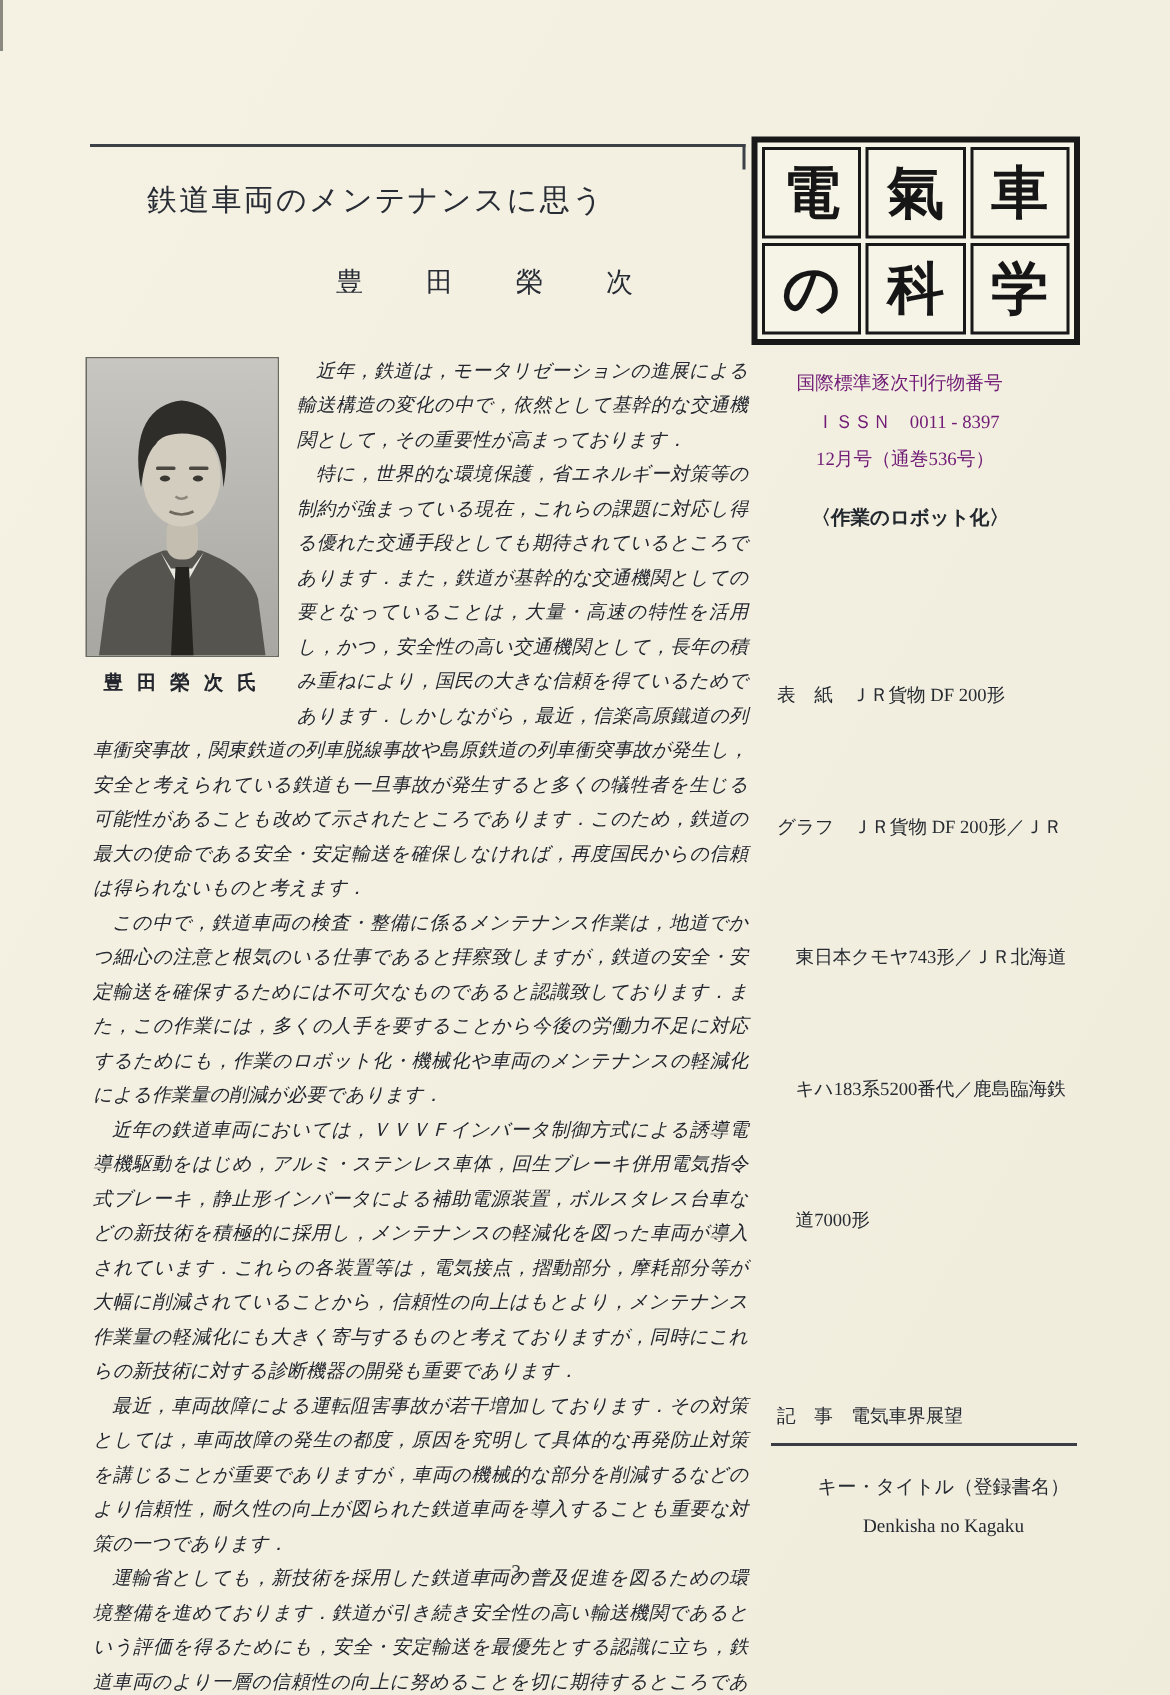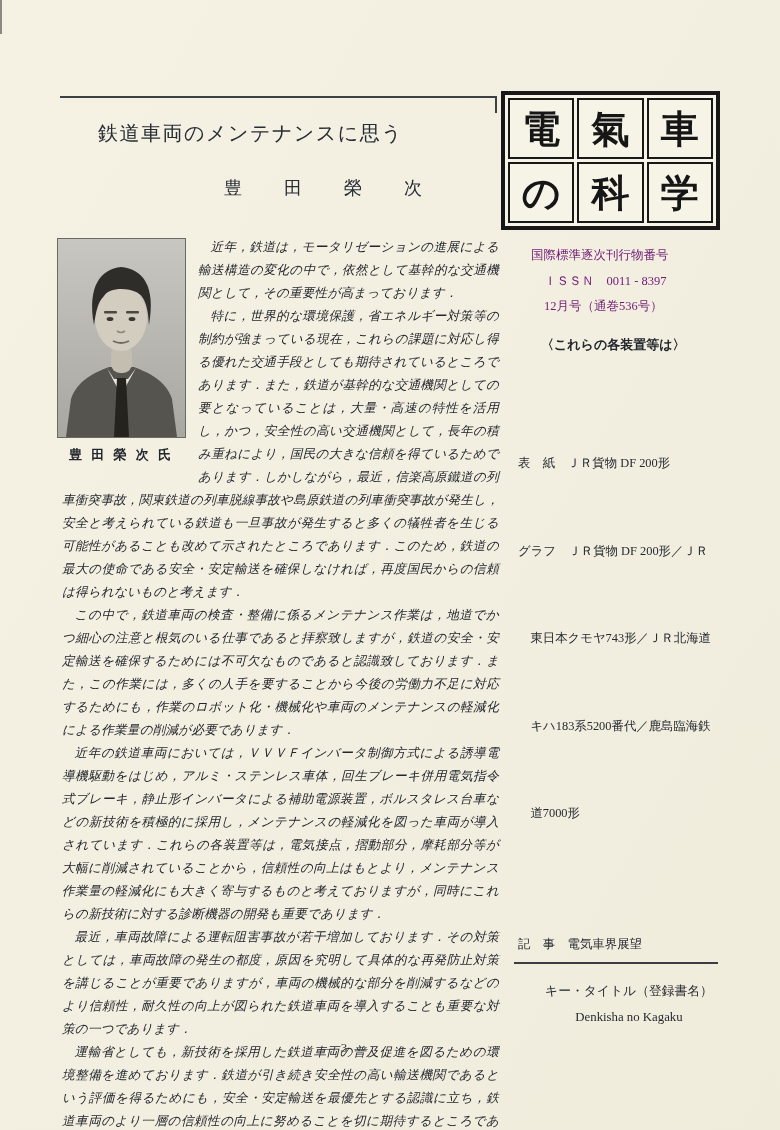--- a/index.html
+++ b/index.html
@@ -67,21 +67,21 @@
 
       <div class="logo-cell">学</div>
     </div>
 
   <div class="issue-info">
     <div>国際標準逐次刊行物番号</div>
     <div class="ind">ＩＳＳＮ　0011 - 8397</div>
     <div class="ind">12月号（通巻536号）</div>
   </div>
 
-  <div class="toc-header">〈これらの各装置等は〉</div>
+  <div class="toc-header">〈作業のロボット化〉</div>
 
   <div class="toc">
     
   
       <div class="toc-line">表　紙　ＪＲ貨物 DF 200形</div>
     
       <div class="toc-line">グラフ　ＪＲ貨物 DF 200形／ＪＲ</div>
     
       <div class="toc-line">　東日本クモヤ743形／ＪＲ北海道</div>
     

